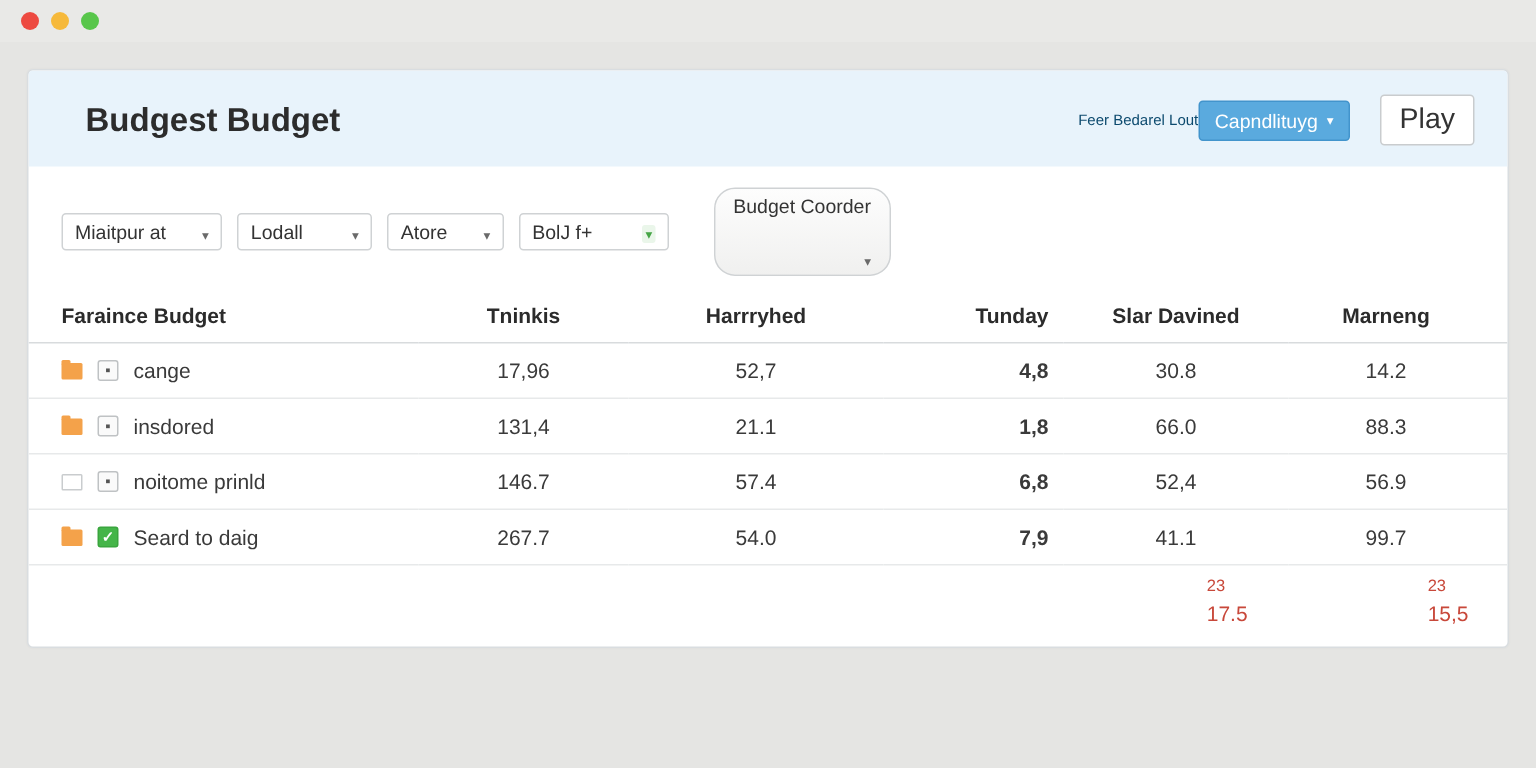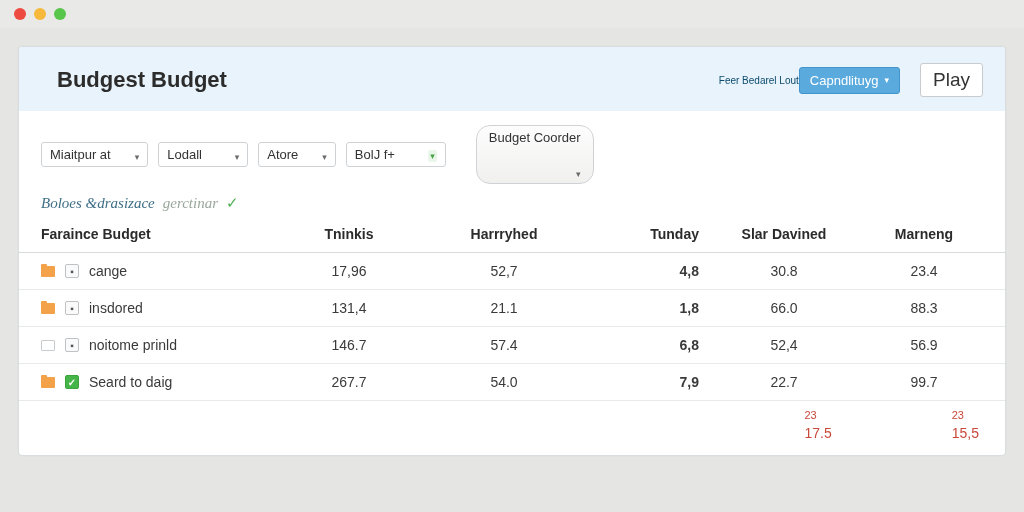--- a/index.html
+++ b/index.html
@@ -221,25 +221,20 @@
       <span>BolJ f+</span>
       <span class="caret">▾</span>
     </span>
     <span style="width:10px"></span>
     <span class="select round">
       <span>Budget Coorder</span>
       <span class="caret">▾</span>
     </span>
   </div>
 
-  <div class="status-line">
-    <span>Boloes &amp;drasizace</span>
-    <span class="sub">gerctinar</span>
-    <span class="check">✓</span>
-  </div>
 
   <table class="table">
     <thead>
       <tr>
         <th style="width:260px">Faraince Budget</th>
         <th class="num" style="width:140px">Tninkis</th>
         <th class="num" style="width:170px">Harrryhed</th>
         <th class="numb" style="width:120px">Tunday</th>
         <th class="num" style="width:150px">Slar Davined</th>
         <th class="num">Marneng</th>
@@ -251,21 +246,21 @@
             <div class="cell-name">
               <span class="folder-ic"></span>
               <span class="chk">▪</span>
               <span>cange</span>
             </div>
           </td>
           <td class="num">17,96</td>
           <td class="num">52,7</td>
           <td class="numb bold">4,8</td>
           <td class="num">30.8</td>
-          <td class="num">23.4</td>
+          <td class="num">14.2</td>
         </tr>
         <tr>
           <td>
             <div class="cell-name">
               <span class="folder-ic"></span>
               <span class="chk">▪</span>
               <span>insdored</span>
             </div>
           </td>
           <td class="num">131,4</td>
@@ -292,21 +287,21 @@
           <td>
             <div class="cell-name">
               <span class="folder-ic"></span>
               <span class="chk green">✓</span>
               <span>Seard to daig</span>
             </div>
           </td>
           <td class="num">267.7</td>
           <td class="num">54.0</td>
           <td class="numb bold">7,9</td>
-          <td class="num">22.7</td>
+          <td class="num">41.1</td>
           <td class="num">99.7</td>
         </tr>
       </tbody>
   </table>
 
   <div class="totals">
     <span class="pair">
       <span class="pre">23</span>
       <span>17.5</span>
     </span>

